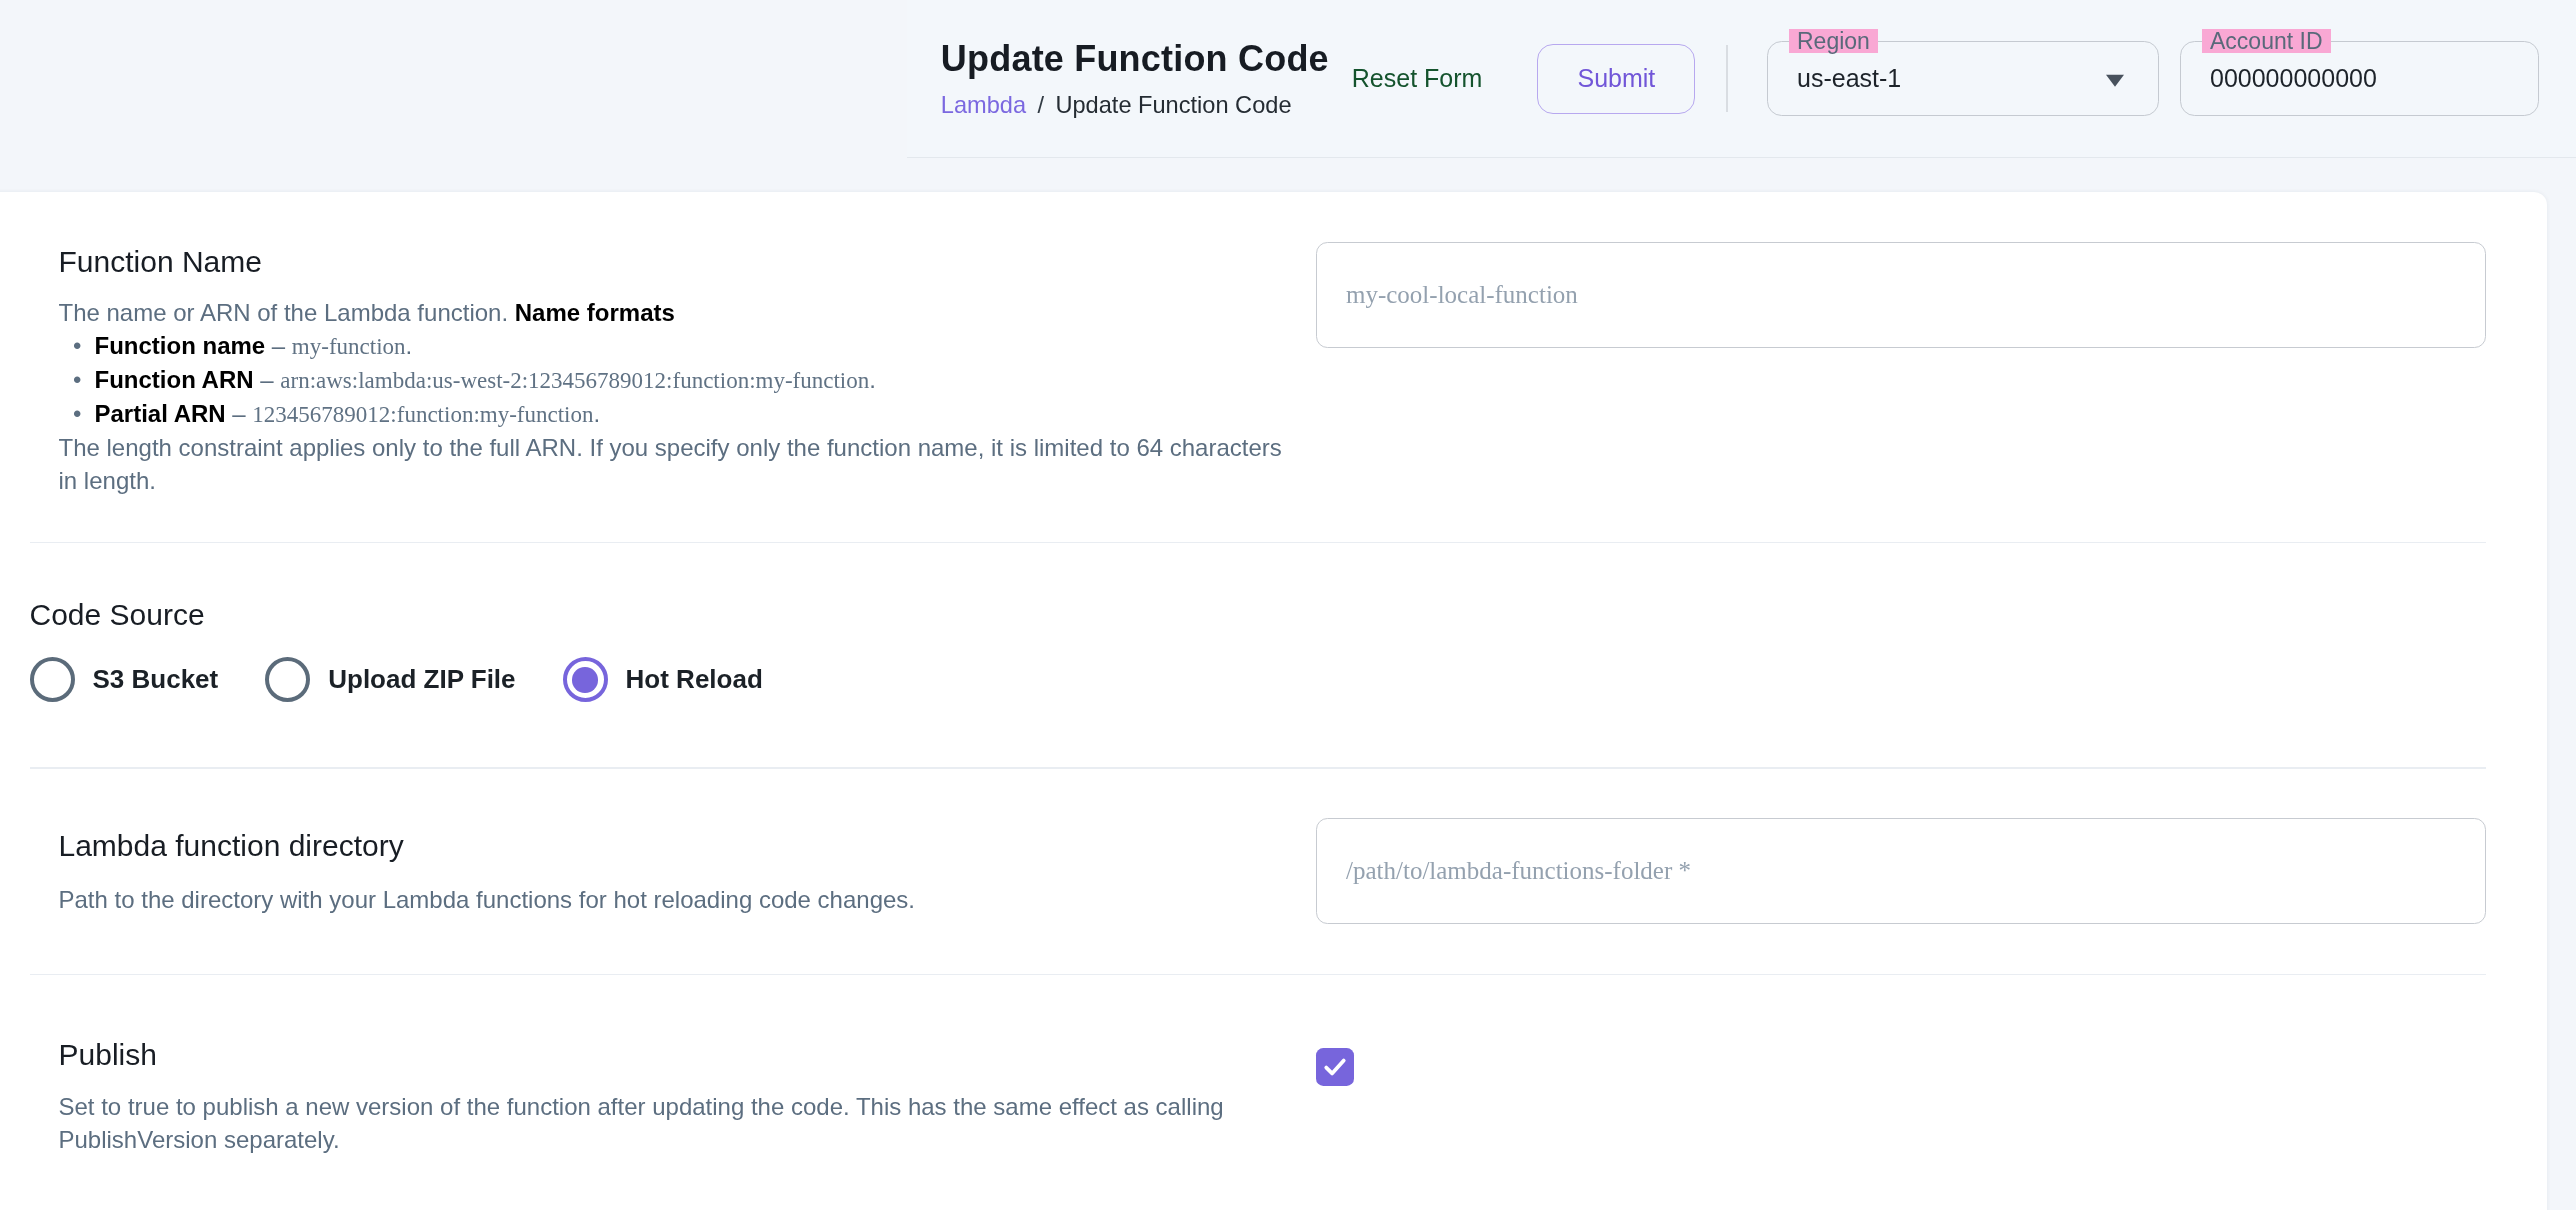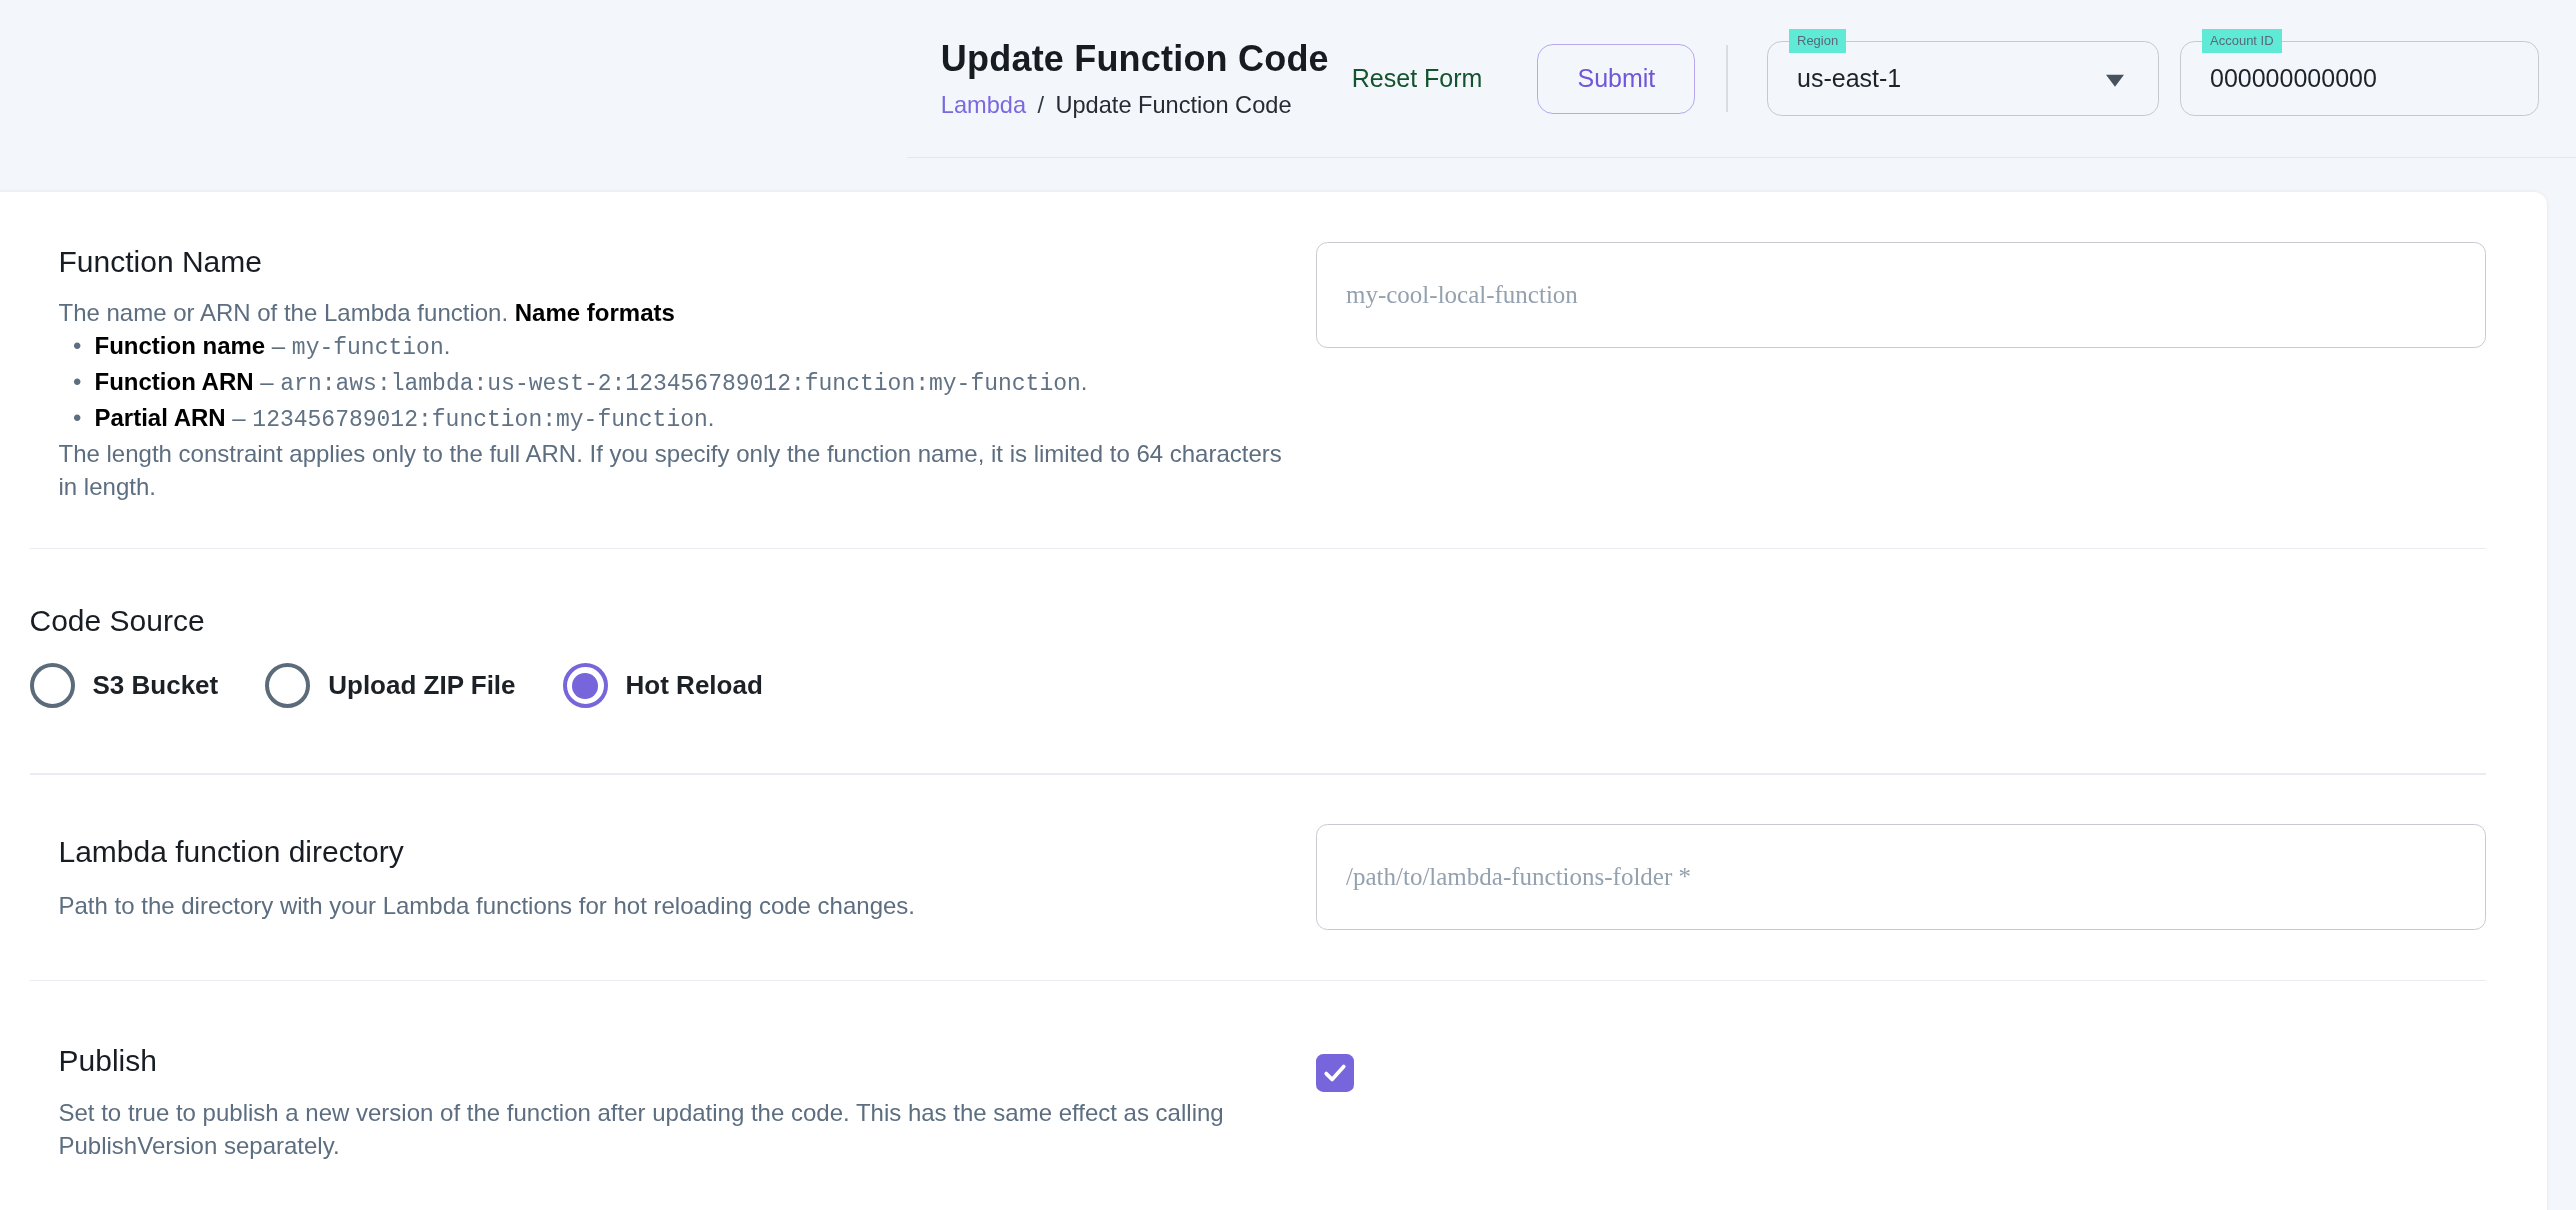--- a/index.html
+++ b/index.html
@@ -49,23 +49,23 @@
   .fieldset {
     position: relative;
     height: 75px;
     border: 1.6px solid #c5cad1;
     border-radius: 14.6px;
     display: flex; align-items: center;
     background: transparent;
   }
   .fieldset .legend {
     position: absolute; top: -13px; left: 21px;
-    background: #5eead4;
+    background: #f9a8d4;
     padding: 0 8px;
-    font-size: 13px; color: #59697a;
+    font-size: 23px; color: #59697a;
     line-height: 24px;
     white-space: nowrap;
   }
   .fieldset-region { width: 392px; margin-left: 31px; cursor: pointer; }
   .fieldset-region .select-value { font-size: 25px; color: #1d232a; padding-left: 29px; }
   .caret-down {
     position: absolute; right: 34px; top: 50%; transform: translateY(-35%);
     width: 0; height: 0;
     border-left: 9.7px solid transparent;
     border-right: 9.7px solid transparent;
@@ -88,21 +88,21 @@
     min-height: 1137px;
   }
   .section { display: flex; align-items: flex-start; }
   .section .col-left { width: 1267px; flex: 0 0 auto; padding-left: 29px; }
   .section .col-right { flex: 1 1 auto; margin-left: 19.5px; }
   .section-divider { height: 1.6px; background: #e9edf2; border: none; }
 
   .section-heading { font-size: 30px; font-weight: 400; color: #181d24; line-height: 39px; }
   .desc { font-size: 24px; color: #5c6e80; line-height: 33px; }
   .desc b { font-weight: 700; color: #000000; }
-  .mono { font-family: Liberation Mono, monospace; font-size: 23px; color: #607284; }
+  .mono { font-family: Liberation Serif, serif; font-size: 23px; color: #607284; }
 
   
   .sec-fn { padding-bottom: 45px; }
   .sec-fn .section-heading { margin-bottom: 14.6px; }
   .bullets { list-style: none; margin: 0; }
   .bullets li { position: relative; padding-left: 36px; }
   .bullets li::before {
     content: "•";
     position: absolute; left: 14.6px; top: 0;
     color: #5c6e80; font-size: 24px;

